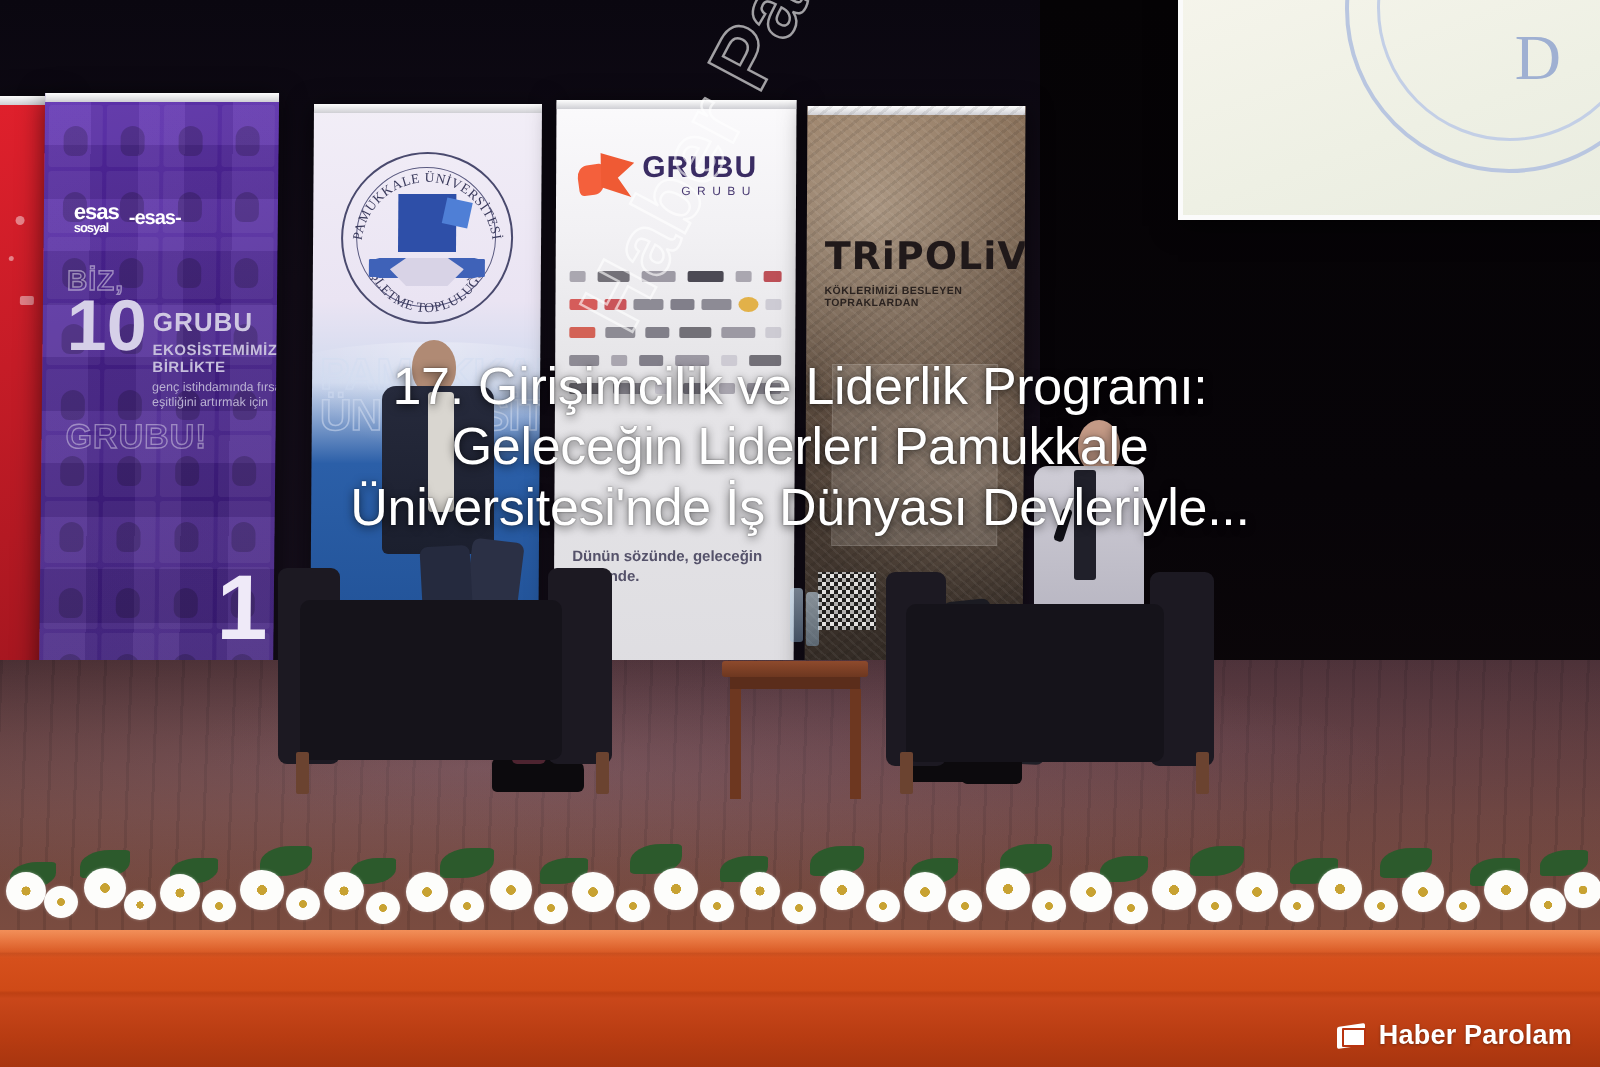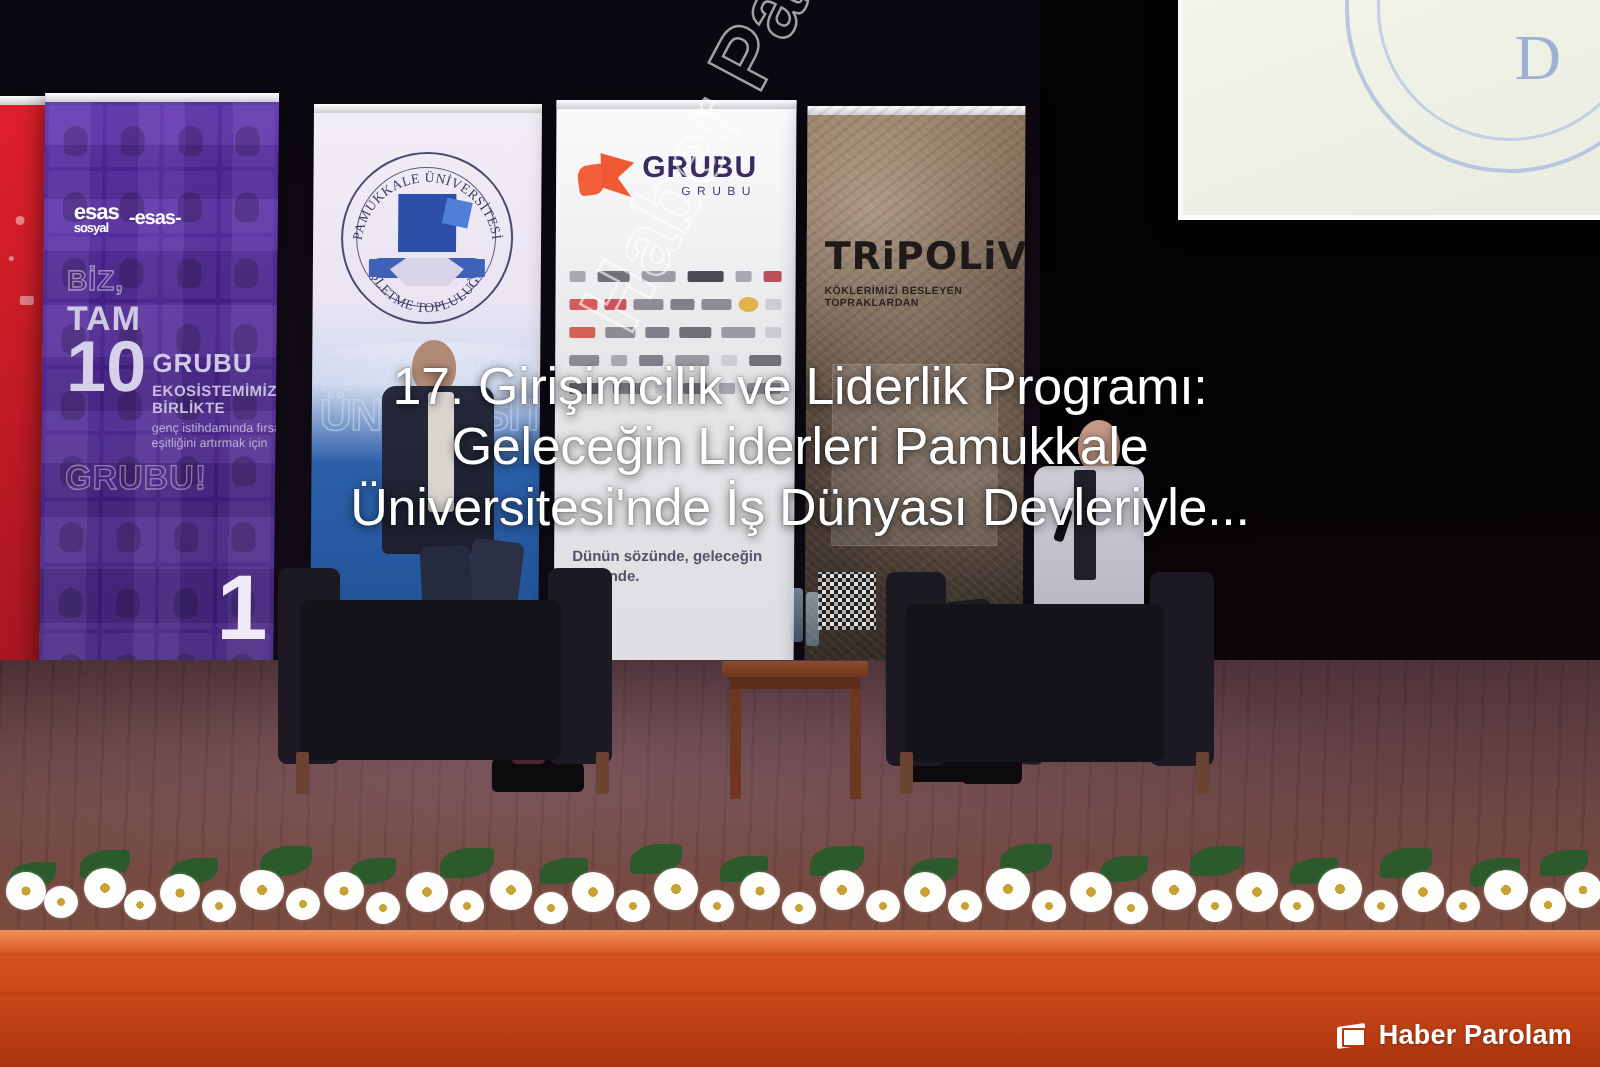--- a/index.html
+++ b/index.html
@@ -331,21 +331,20 @@
     </div>
     <div class="esas-logos">
       <div class="esas-a">
         <span>esas</span>
         <small>sosyal</small>
       </div>
       <div class="esas-b">-esas-</div>
     </div>
     <div class="purple-copy">
       <div class="pc-biz">BİZ,</div>
-      <div class="pc-tam">TAM</div>
       <div class="pc-row">
         <div class="pc-10">10</div>
         <div class="pc-right">
           <div class="pc-yildir">GRUBU</div>
           <div class="pc-eko">EKOSİSTEMİMİZLE BİRLİKTE</div>
           <div class="pc-small">genç istihdamında fırsat eşitliğini artırmak için</div>
         </div>
       </div>
       <div class="pc-variz">GRUBU!</div>
     </div>

